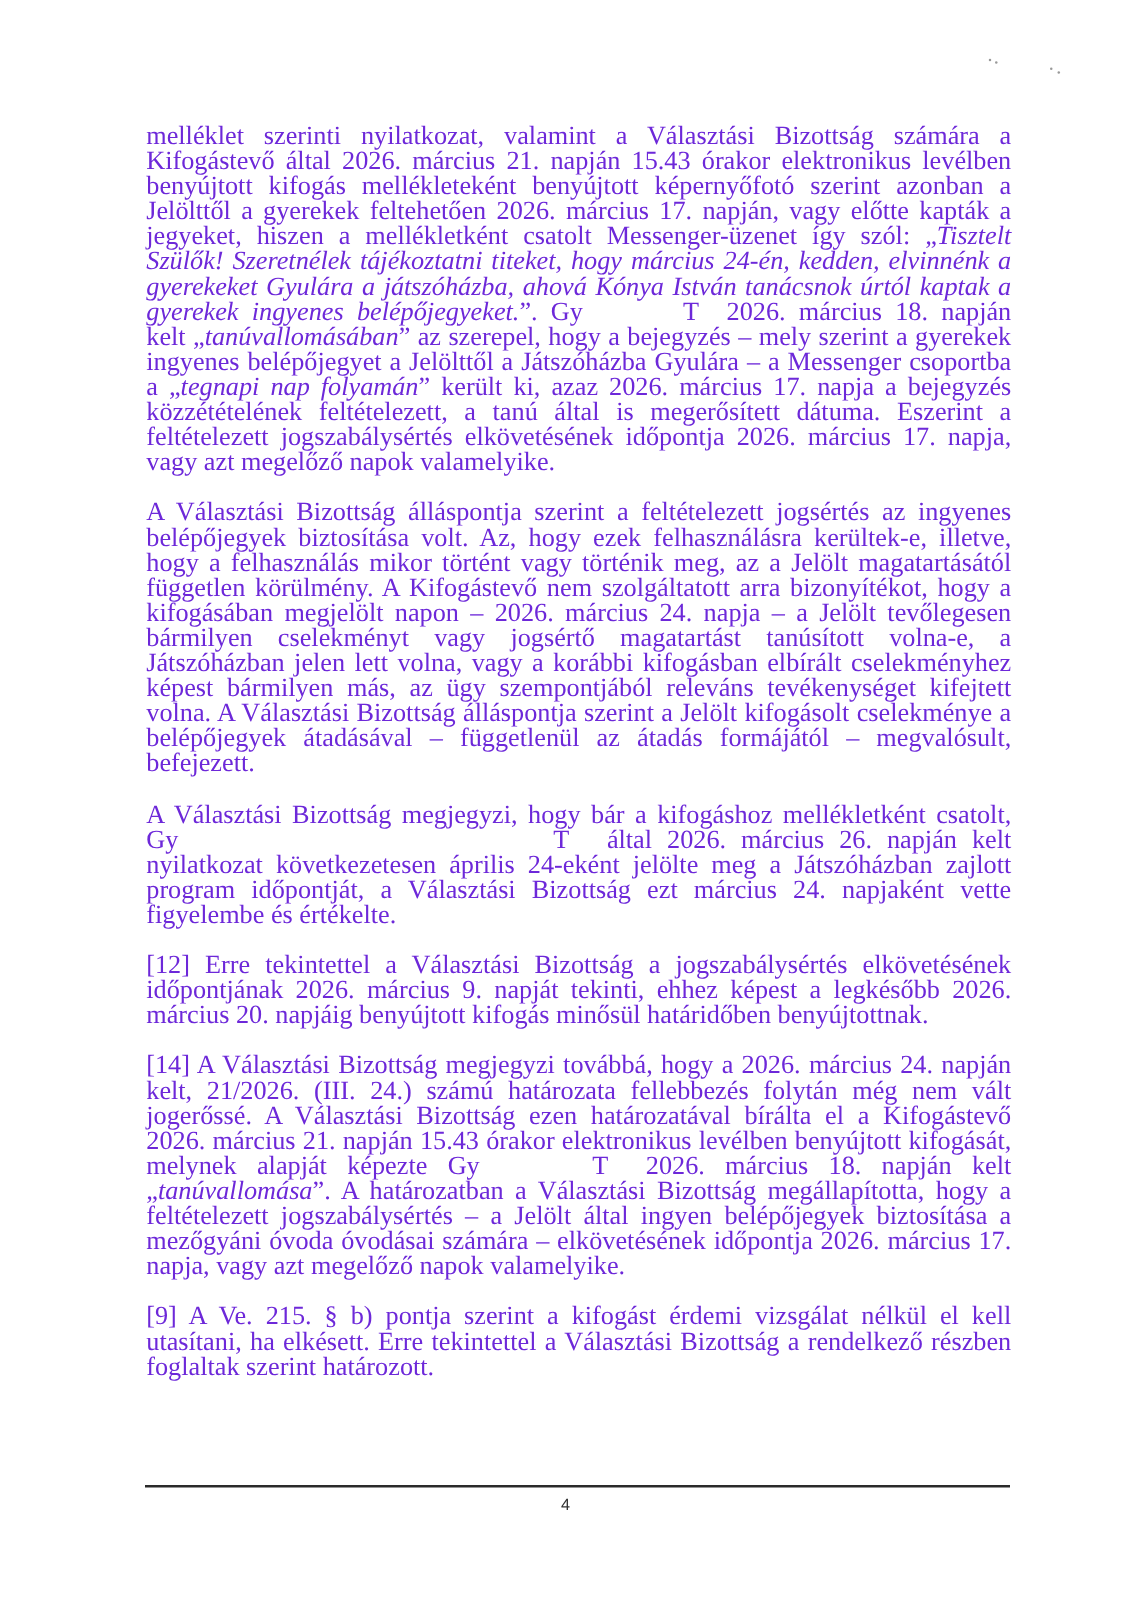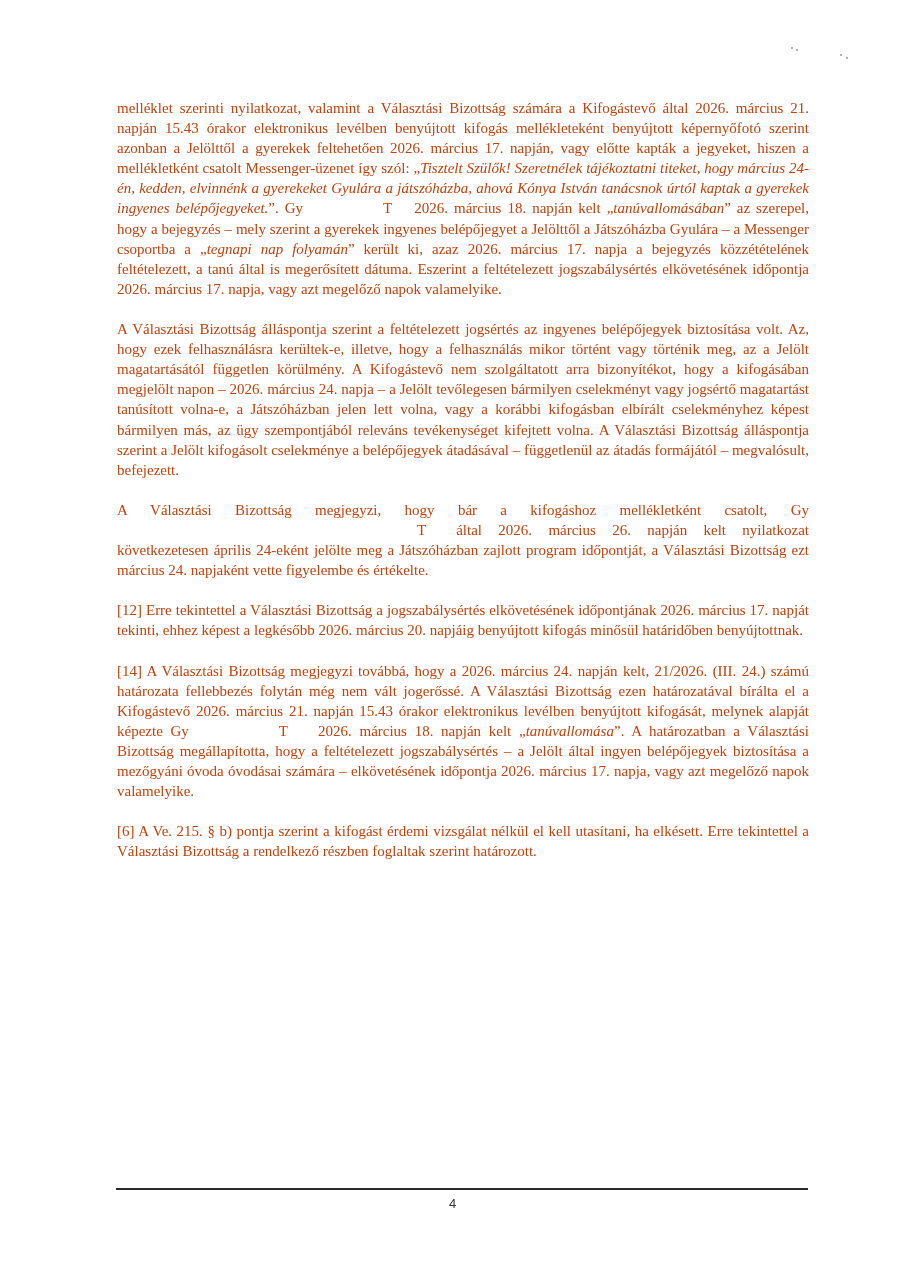--- a/index.html
+++ b/index.html
@@ -1,20 +1,20 @@
 <!DOCTYPE html>
 <html><head>
 <meta charset="utf-8">
 <style>
   html, body { margin: 0; padding: 0; background: #ffffff; }
   body { width: 905px; height: 1280px; position: relative; overflow: hidden; }
   .page {
     position: absolute; left: 117px; top: 98px; width: 692px;
-    font-family: "Liberation Serif", serif; font-size: 15px; line-height: 20.1px;
-    color: #c2410c; text-align: justify;
+    font-family: "Liberation Serif", serif; font-size: 21px; line-height: 20.1px;
+    color: #6d28d9; text-align: justify;
   }
   .para { margin: 0 0 20.1px 0; }
   .para em { font-style: italic; }
   .gap { display: inline-block; }
   .footer-line {
     position: absolute; left: 116px; top: 1188px; width: 692px; height: 2px; background: #2a2a2a;
   }
   .page-number {
     position: absolute; left: 0; width: 905px; top: 1196px; text-align: center;
     font-family: "Liberation Sans", sans-serif; font-size: 13px; color: #333;
@@ -26,19 +26,19 @@
 
 <div class="speck" style="left:791px;top:47px;"></div>
 <div class="speck" style="left:796px;top:49px;"></div>
 <div class="speck" style="left:840px;top:54px;"></div>
 <div class="speck" style="left:846px;top:57px;"></div>
 
 <div class="page" id="page-body">
     <p class="para"><span>melléklet szerinti nyilatkozat, valamint a Választási Bizottság számára a Kifogástevő által 2026. március 21. napján 15.43 órakor elektronikus levélben benyújtott kifogás mellékleteként benyújtott képernyőfotó szerint azonban a Jelölttől a gyerekek feltehetően 2026. március 17. napján, vagy előtte kapták a jegyeket, hiszen a mellékletként csatolt Messenger-üzenet így szól: „</span><em>Tisztelt Szülők! Szeretnélek tájékoztatni titeket, hogy március 24-én, kedden, elvinnénk a gyerekeket Gyulára a játszóházba, ahová Kónya István tanácsnok úrtól kaptak a gyerekek ingyenes belépőjegyeket.</em><span>”. Gy</span><span class="gap" style="width: 80px;"></span><span>T</span><span class="gap" style="width: 22px;"></span><span>2026. március 18. napján kelt „</span><em>tanúvallomásában</em><span>” az szerepel, hogy a bejegyzés – mely szerint a gyerekek ingyenes belépőjegyet a Jelölttől a Játszóházba Gyulára – a Messenger csoportba a „</span><em>tegnapi nap folyamán</em><span>” került ki, azaz 2026. március 17. napja a bejegyzés közzétételének feltételezett, a tanú által is megerősített dátuma. Eszerint a feltételezett jogszabálysértés elkövetésének időpontja 2026. március 17. napja, vagy azt megelőző napok valamelyike.</span></p>
     <p class="para"><span>A Választási Bizottság álláspontja szerint a feltételezett jogsértés az ingyenes belépőjegyek biztosítása volt. Az, hogy ezek felhasználásra kerültek-e, illetve, hogy a felhasználás mikor történt vagy történik meg, az a Jelölt magatartásától független körülmény. A Kifogástevő nem szolgáltatott arra bizonyítékot, hogy a kifogásában megjelölt napon – 2026. március 24. napja – a Jelölt tevőlegesen bármilyen cselekményt vagy jogsértő magatartást tanúsított volna-e, a Játszóházban jelen lett volna, vagy a korábbi kifogásban elbírált cselekményhez képest bármilyen más, az ügy szempontjából releváns tevékenységet kifejtett volna. A Választási Bizottság álláspontja szerint a Jelölt kifogásolt cselekménye a belépőjegyek átadásával – függetlenül az átadás formájától – megvalósult, befejezett.</span></p>
     <p class="para"><span>A Választási Bizottság megjegyzi, hogy bár a kifogáshoz mellékletként csatolt, Gy</span><span class="gap" style="width: 300px;"></span><span>T</span><span class="gap" style="width: 30px;"></span><span>által 2026. március 26. napján kelt nyilatkozat következetesen április 24-eként jelölte meg a Játszóházban zajlott program időpontját, a Választási Bizottság ezt március 24. napjaként vette figyelembe és értékelte.</span></p>
-    <p class="para"><span>[12] Erre tekintettel a Választási Bizottság a jogszabálysértés elkövetésének időpontjának 2026. március 17. napját tekinti, ehhez képest a legkésőbb 2026. március 20. napjáig benyújtott kifogás minősül határidőben benyújtottnak.</span></p>
+    <p class="para"><span>[12] Erre tekintettel a Választási Bizottság a jogszabálysértés elkövetésének időpontjának 2026. március 9. napját tekinti, ehhez képest a legkésőbb 2026. március 20. napjáig benyújtott kifogás minősül határidőben benyújtottnak.</span></p>
     <p class="para"><span>[14] A Választási Bizottság megjegyzi továbbá, hogy a 2026. március 24. napján kelt, 21/2026. (III. 24.) számú határozata fellebbezés folytán még nem vált jogerőssé. A Választási Bizottság ezen határozatával bírálta el a Kifogástevő 2026. március 21. napján 15.43 órakor elektronikus levélben benyújtott kifogását, melynek alapját képezte Gy</span><span class="gap" style="width: 90px;"></span><span>T</span><span class="gap" style="width: 30px;"></span><span>2026. március 18. napján kelt „</span><em>tanúvallomása</em><span>”. A határozatban a Választási Bizottság megállapította, hogy a feltételezett jogszabálysértés – a Jelölt által ingyen belépőjegyek biztosítása a mezőgyáni óvoda óvodásai számára – elkövetésének időpontja 2026. március 17. napja, vagy azt megelőző napok valamelyike.</span></p>
-    <p class="para"><span>[6] A Ve. 215. § b) pontja szerint a kifogást érdemi vizsgálat nélkül el kell utasítani, ha elkésett. Erre tekintettel a Választási Bizottság a rendelkező részben foglaltak szerint határozott.</span></p>
+    <p class="para"><span>[9] A Ve. 215. § b) pontja szerint a kifogást érdemi vizsgálat nélkül el kell utasítani, ha elkésett. Erre tekintettel a Választási Bizottság a rendelkező részben foglaltak szerint határozott.</span></p>
   </div>
 
 <div class="footer-line"></div>
 <div class="page-number">4</div>
 
 </body></html>

